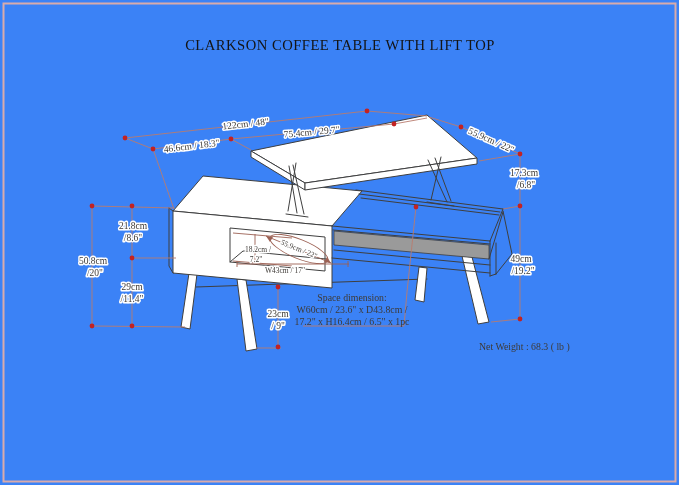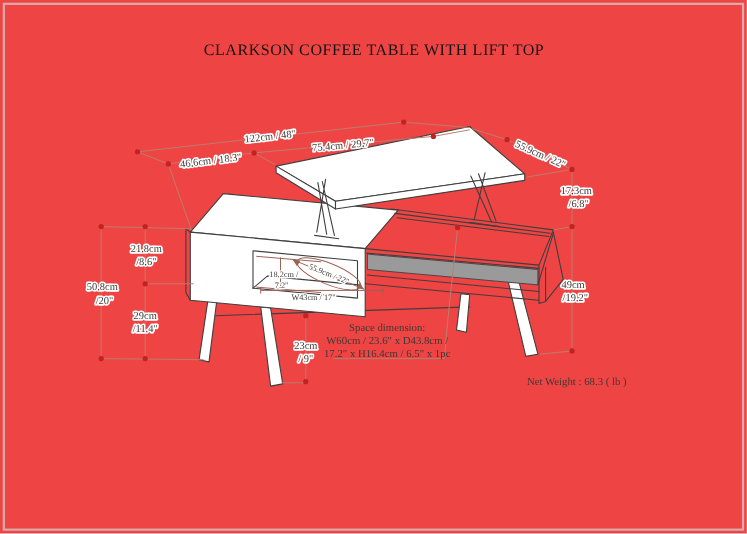--- a/index.html
+++ b/index.html
@@ -1,16 +1,16 @@
 <!DOCTYPE html>
 <html><head>
 <meta charset="utf-8">
 <style>
   html,body{margin:0;padding:0;background:#ffffff;}
-  #stage{position:relative;width:679px;height:485px;background:#ef4444;overflow:hidden;
+  #stage{position:relative;width:679px;height:485px;background:#3b82f6;overflow:hidden;
          font-family:"Liberation Serif", serif;}
   svg{position:absolute;left:0;top:0;}
   .tline{stroke:#3f3f3f;stroke-width:1;fill:none;stroke-linecap:round;stroke-linejoin:round;}
   .tfill{fill:#ffffff;stroke:#3f3f3f;stroke-width:1;stroke-linejoin:round;}
   .rline{stroke:#b97c6e;stroke-width:0.9;fill:none;}
   .rdot{fill:#c32222;stroke:none;}
   .dim-label{font-family:"Liberation Serif",serif;font-size:9.5px;fill:#3e3a36;
              paint-order:stroke;stroke:#ffffff;stroke-width:3px;stroke-linejoin:round;}
   .dim-small{font-family:"Liberation Serif",serif;font-size:7.5px;fill:#3e3a36;
              paint-order:stroke;stroke:#ffffff;stroke-width:2.5px;stroke-linejoin:round;}

